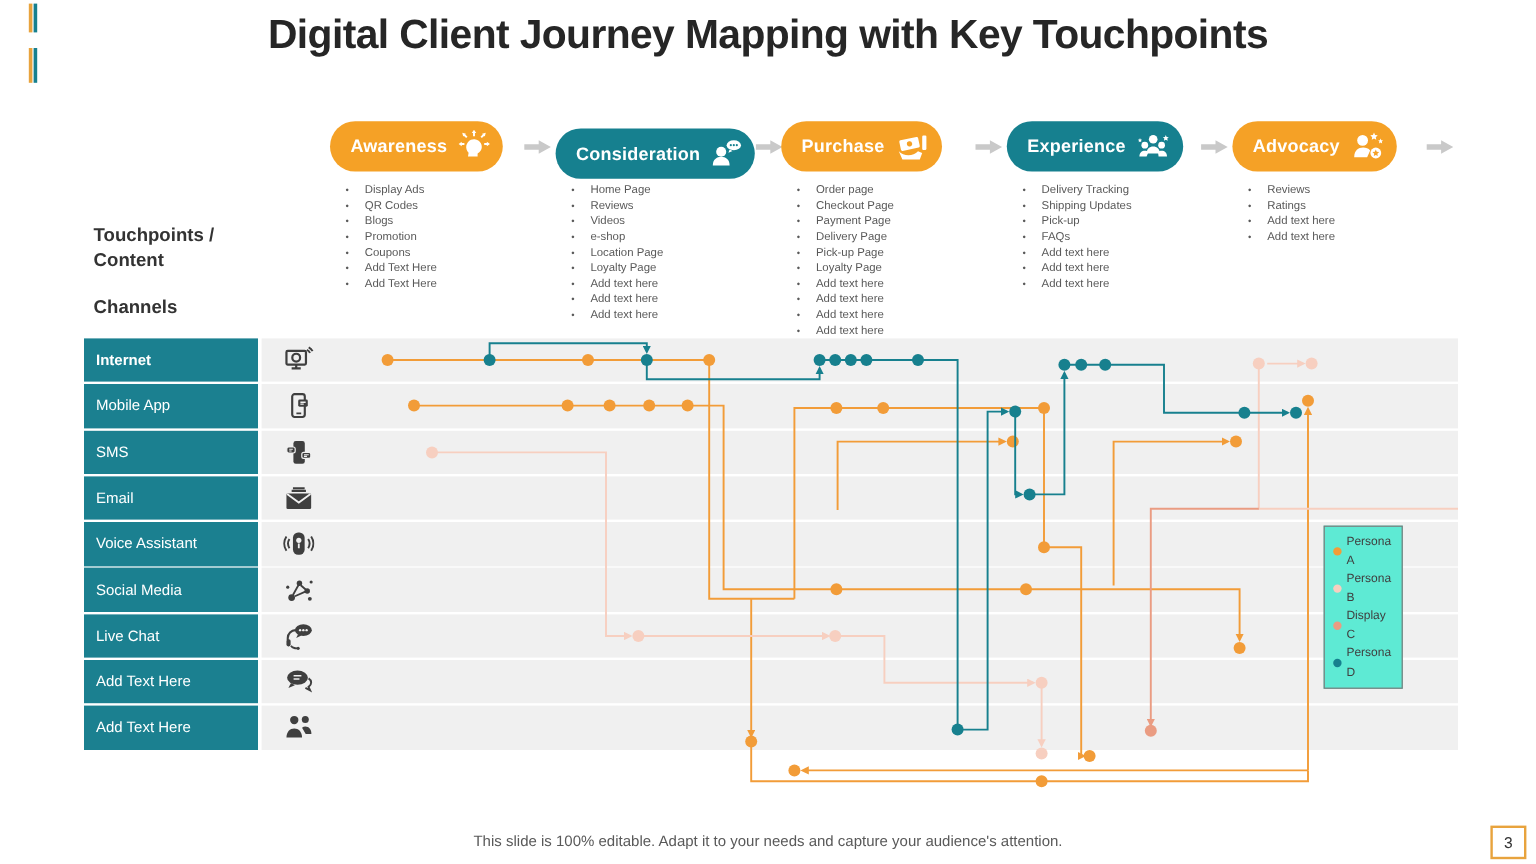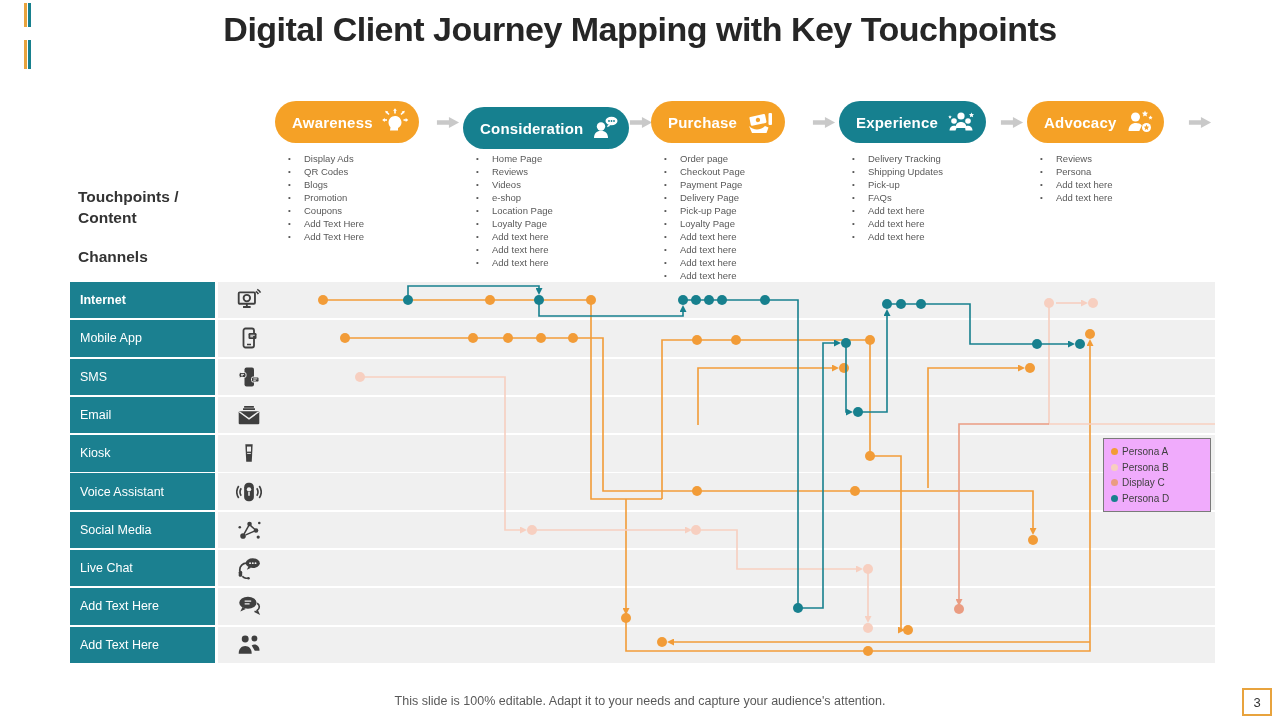--- a/index.html
+++ b/index.html
@@ -42,21 +42,21 @@
   .ch-label.bold{font-weight:bold;}
   .ch-gap{width:3px;flex:0 0 3px;background:#fff;}
   .ch-band{flex:1;background:#F0F0F0;display:flex;align-items:center;}
   .ch-icon{width:62px;flex:0 0 62px;display:flex;align-items:center;justify-content:center;
            color:#3f3f3f;}
 
   
   #journey-svg{position:absolute;left:0;top:0;width:1280px;height:720px;pointer-events:none;}
 
   
-  #legend{position:absolute;left:1103px;top:438px;width:108px;background:#f0abfc;
+  #legend{position:absolute;left:1103px;top:438px;width:66px;background:#5eead4;
           border:1px solid #7a7a7a;padding:5px 7px;box-sizing:border-box;}
   .legend-item{display:flex;align-items:center;font-size:10px;color:#3f3f3f;line-height:15.5px;}
   .legend-dot{width:7px;height:7px;border-radius:50%;margin-right:4px;flex:0 0 7px;}
 
   
   .footer-note{position:absolute;top:694px;left:0;width:100%;text-align:center;
                font-size:12.5px;color:#595959;}
   .page-num{position:absolute;left:1242px;top:688px;width:26px;height:24px;
             border:2px solid #E8A33D;display:flex;align-items:center;justify-content:center;
             font-size:13px;color:#333;background:#fff;}
@@ -337,21 +337,21 @@
             </svg>
       </span>
     </div>
     <div class="bullets">
           <div class="bullet-item">
             <span class="dot">•</span>
             <span>Reviews</span>
           </div>
           <div class="bullet-item">
             <span class="dot">•</span>
-            <span>Persona</span>
+            <span>Ratings</span>
           </div>
           <div class="bullet-item">
             <span class="dot">•</span>
             <span>Add text here</span>
           </div>
           <div class="bullet-item">
             <span class="dot">•</span>
             <span>Add text here</span>
           </div>
         </div>
@@ -417,33 +417,20 @@
       <div class="ch-icon">
             <svg viewBox="0 0 24 24" width="26" height="26">
               <path d="M7.5 4.5h9M6.5 6.5h11" stroke="currentColor" stroke-width="1.6"></path>
               <rect x="2.5" y="8.5" width="19" height="12" rx="1" fill="currentColor"></rect>
               <path d="M3 9l9 6.5L21 9" fill="none" stroke="#f0f0f0" stroke-width="1.4"></path>
             </svg>
           </div>
     </div>
   </div>
 
-  <div class="ch-row">
-    <div class="ch-label">Kiosk</div>
-    <div class="ch-gap"></div>
-    <div class="ch-band">
-      <div class="ch-icon">
-            <svg viewBox="0 0 24 24" width="22" height="26">
-              <path d="M8 2.5h8l-1 19H9z" fill="currentColor"></path>
-              <rect x="9.8" y="5" width="4.4" height="5.5" fill="#f0f0f0"></rect>
-              <path d="M10 12.5h4" stroke="#f0f0f0" stroke-width="1"></path>
-            </svg>
-          </div>
-    </div>
-  </div>
 
   <div class="ch-row">
     <div class="ch-label">Voice Assistant</div>
     <div class="ch-gap"></div>
     <div class="ch-band">
       <div class="ch-icon">
             <svg viewBox="0 0 24 24" width="26" height="26">
               <rect x="7.5" y="3.5" width="9" height="17" rx="4" fill="currentColor"></rect>
               <circle cx="12" cy="9.5" r="2" fill="#f0f0f0"></circle>
               <path d="M12 12v3.5" stroke="#f0f0f0" stroke-width="1.4"></path>

